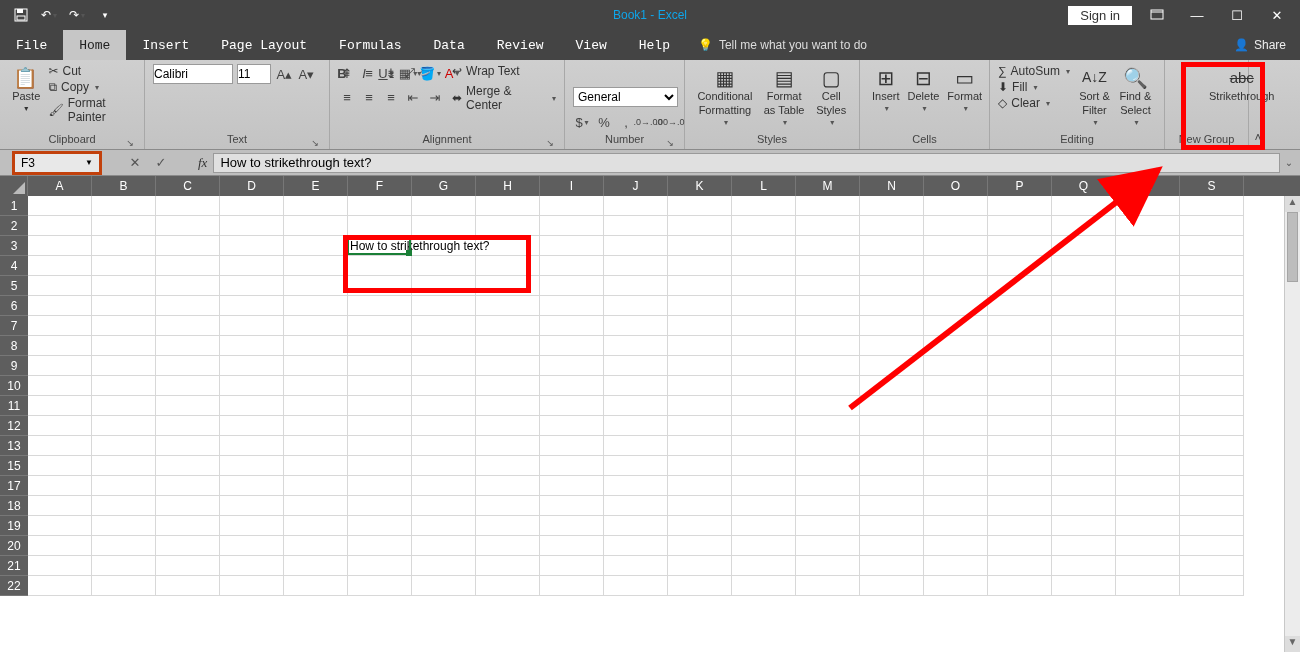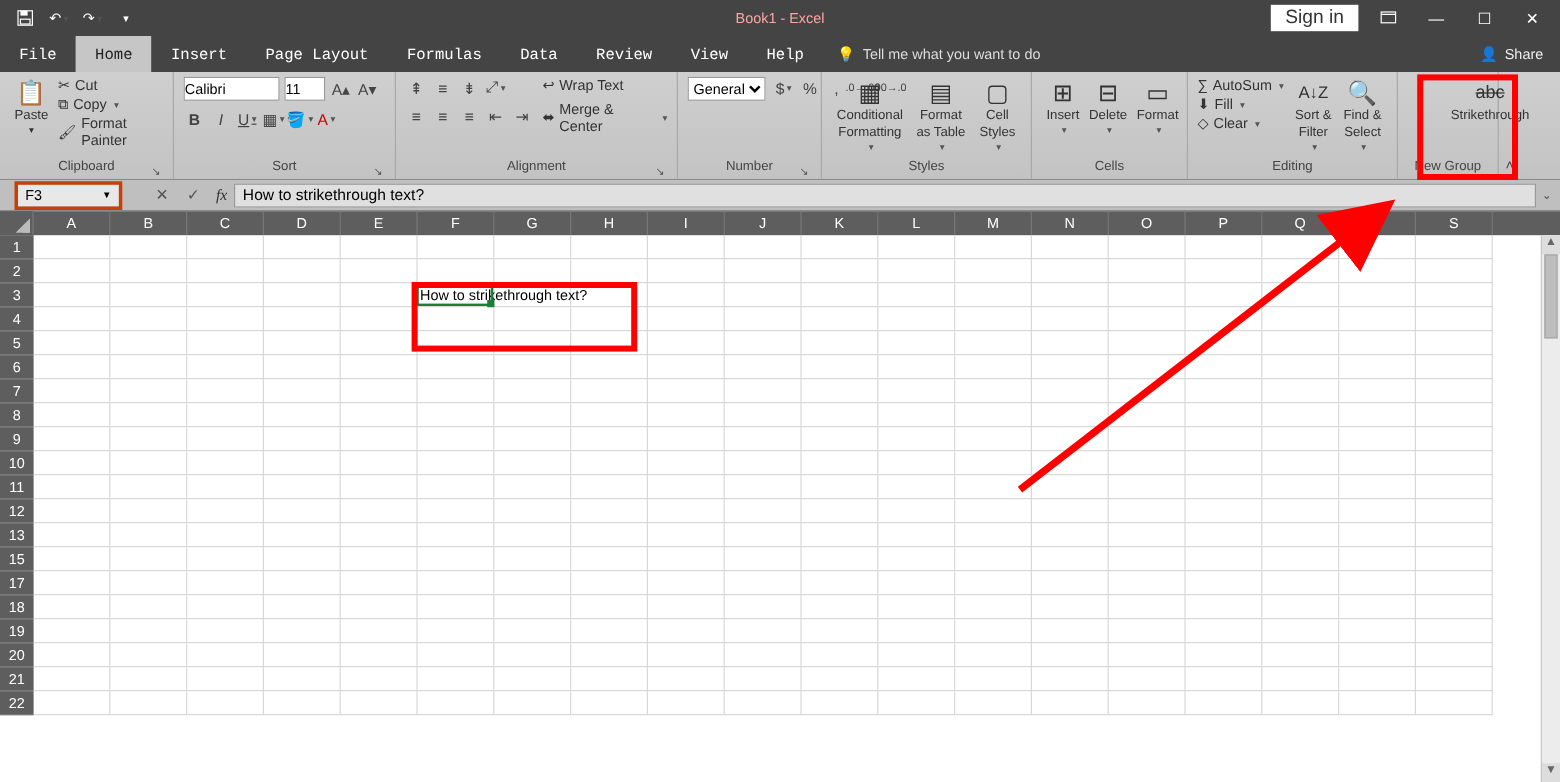--- a/index.html
+++ b/index.html
@@ -2,23 +2,23 @@
 <html><head>
 <meta charset="utf-8">
 <style>
   * { box-sizing: border-box; margin: 0; padding: 0; font-family: "Segoe UI", Tahoma, sans-serif; }
   body { width: 1300px; height: 652px; overflow: hidden; background: #fff; position: relative; }
 
   
   .titlebar { height: 30px; background: #444444; color: #fff; display: flex; align-items: center; font-size: 12px; position: relative; }
   .qat { display: flex; align-items: center; gap: 6px; padding-left: 10px; }
   .qat .qicon { width: 22px; height: 22px; display:flex; align-items:center; justify-content:center; color:#fff; cursor:pointer; }
-  .title-center { position:absolute; left:50%; transform:translateX(-50%); color:#fca5a5; }
+  .title-center { position:absolute; left:50%; transform:translateX(-50%); color:#0ea5e9; }
   .title-right { margin-left:auto; display:flex; align-items:center; gap:10px; padding-right:8px; }
-  .signin { background:#fff; color:#333; padding:2px 12px; font-size:16px; cursor:pointer; }
+  .signin { background:#fff; color:#333; padding:2px 12px; font-size:13px; cursor:pointer; }
   .winbtn { width:30px; height:28px; display:flex; align-items:center; justify-content:center; color:#fff; cursor:pointer; font-size:13px;}
   .winbtn svg { stroke:#fff; }
 
   
   .tabstrip { height: 30px; background:#444444; display:flex; align-items:stretch; color:#fff; font-size:13px; }
   .tab { padding:0 16px; display:flex; align-items:center; cursor:pointer;font-family:Liberation Mono, monospace; }
   .tab.active { background:#c6c6c6; color:#222; }
   .tellme { display:flex; align-items:center; gap:6px; padding:0 12px; color:#ddd; font-size:12px; flex:1; }
   .share { padding:0 14px; display:flex; align-items:center; gap:5px; color:#eee; font-size:12px; cursor:pointer;}
 
@@ -36,21 +36,21 @@
   select.combo, input.combo { font-size:12px; border:1px solid #9a9a9a; background:#fff; height:20px; }
   .iconsm { width:18px; height:18px; display:inline-flex; align-items:center; justify-content:center; font-size:13px; color:#444; cursor:pointer;}
   .drop::after { content:"▾"; font-size:8px; margin-left:2px; color:#555;}
   .collapse-rib { width:18px; display:flex; align-items:flex-end; justify-content:center; color:#444; font-size:12px; cursor:pointer; padding-bottom:4px;}
 
   
   .fbar { height: 26px; background:#bfbfbf; display:flex; align-items:center; border-bottom:1px solid #8a8a8a; font-size:13px; }
   .namebox { width:90px; background:#e8e8e8; border:3px solid #c2410c; margin-left:12px; padding:2px 6px; display:flex; align-items:center; justify-content:space-between; font-size:12px;}
   .fbar .sep { width:20px; }
   .fxbtn { width:26px; text-align:center; color:#555; cursor:pointer; font-size:13px;}
-  .fxlabel { font-style:italic; font-family:"Times New Roman",serif; font-size:13px; color:#333; padding:0 6px;}
+  .fxlabel { font-style:italic; font-family:"Times New Roman",serif; font-size:13px; color:#333; padding:0 6px;margin-left:18px;}
   .formula-input { flex:1; background:#e0e0e0; border:1px solid #9a9a9a; height:20px; padding:0 6px; font-size:13px; margin-right:4px;}
   .fexpand { width:16px; text-align:center; color:#555; font-size:10px; cursor:pointer; padding-right:6px;}
 
   
   .gridwrap { position:absolute; top:176px; left:0; right:0; bottom:0; background:#fff; }
   .colhdrs { display:flex; height:20px; background:#5e5e5e; color:#fff; font-size:12px; }
   .selall { width:28px; background:#5e5e5e; border-right:1px solid #777; position:relative;}
   .selall::after { content:""; position:absolute; right:2px; bottom:2px; border:6px solid transparent; border-right-color:#bbb; border-bottom-color:#bbb;}
   .colhdr { width:64px; text-align:center; border-right:1px solid #777; line-height:20px; cursor:pointer;}
   .rows { position:absolute; top:20px; left:0; right:16px; bottom:0; }
@@ -142,37 +142,37 @@
         <span class="smlbl">
             <span>🖌</span>
             <span>Format Painter</span>
           </span>
       </div>
     </div>
     <div class="group-title"><span>Clipboard</span><span class="dlaunch">↘</span></div>
   </div>
 
   <div class="group" style="width:185px;">
-    <div class="group-body" style="flex-direction:column; gap:6px;">
+    <div class="group-body" style="flex-direction:row; gap:18px;">
       <div class="row">
         <input class="combo" style="width: 80px;" value="Calibri">
         <input class="combo" style="width: 34px;" value="11">
         <span class="iconsm">A▴</span>
         <span class="iconsm">A▾</span>
       </div>
       <div class="row">
         <span class="iconsm" style="font-weight:bold;">B</span>
         <span class="iconsm" style="font-style:italic;">I</span>
         <span class="iconsm drop" style="text-decoration:underline;">U</span>
         <span class="iconsm drop">▦</span>
         <span class="iconsm drop">🪣</span>
         <span class="iconsm drop" style="color:#c00;">A</span>
       </div>
     </div>
-    <div class="group-title"><span>Sort</span><span class="dlaunch">↘</span></div>
+    <div class="group-title"><span>Text</span><span class="dlaunch">↘</span></div>
   </div>
 
   <div class="group" style="width:235px;">
     <div class="group-body">
       <div class="btncol" style="gap:6px;">
         <div class="row">
           <span class="iconsm">⇞</span>
           <span class="iconsm">≡</span>
           <span class="iconsm">⇟</span>
           <span class="iconsm drop">⤢</span>
@@ -193,21 +193,21 @@
         <span class="smlbl drop">
             <span>⬌</span>
             <span>Merge &amp; Center</span>
           </span>
       </div>
     </div>
     <div class="group-title"><span>Alignment</span><span class="dlaunch">↘</span></div>
   </div>
 
   <div class="group" style="width:120px;">
-    <div class="group-body" style="flex-direction:row; gap:6px;">
+    <div class="group-body" style="flex-direction:column; gap:6px;justify-content:flex-end;">
       <select class="combo" style="width:105px;"><option>General</option></select>
       <div class="row">
         <span class="iconsm drop">$</span>
         <span class="iconsm">%</span>
         <span class="iconsm">,</span>
         <span class="iconsm" style="font-size:9px;">.0→.00</span>
         <span class="iconsm" style="font-size:9px;">.00→.0</span>
       </div>
     </div>
     <div class="group-title"><span>Number</span><span class="dlaunch">↘</span></div>

